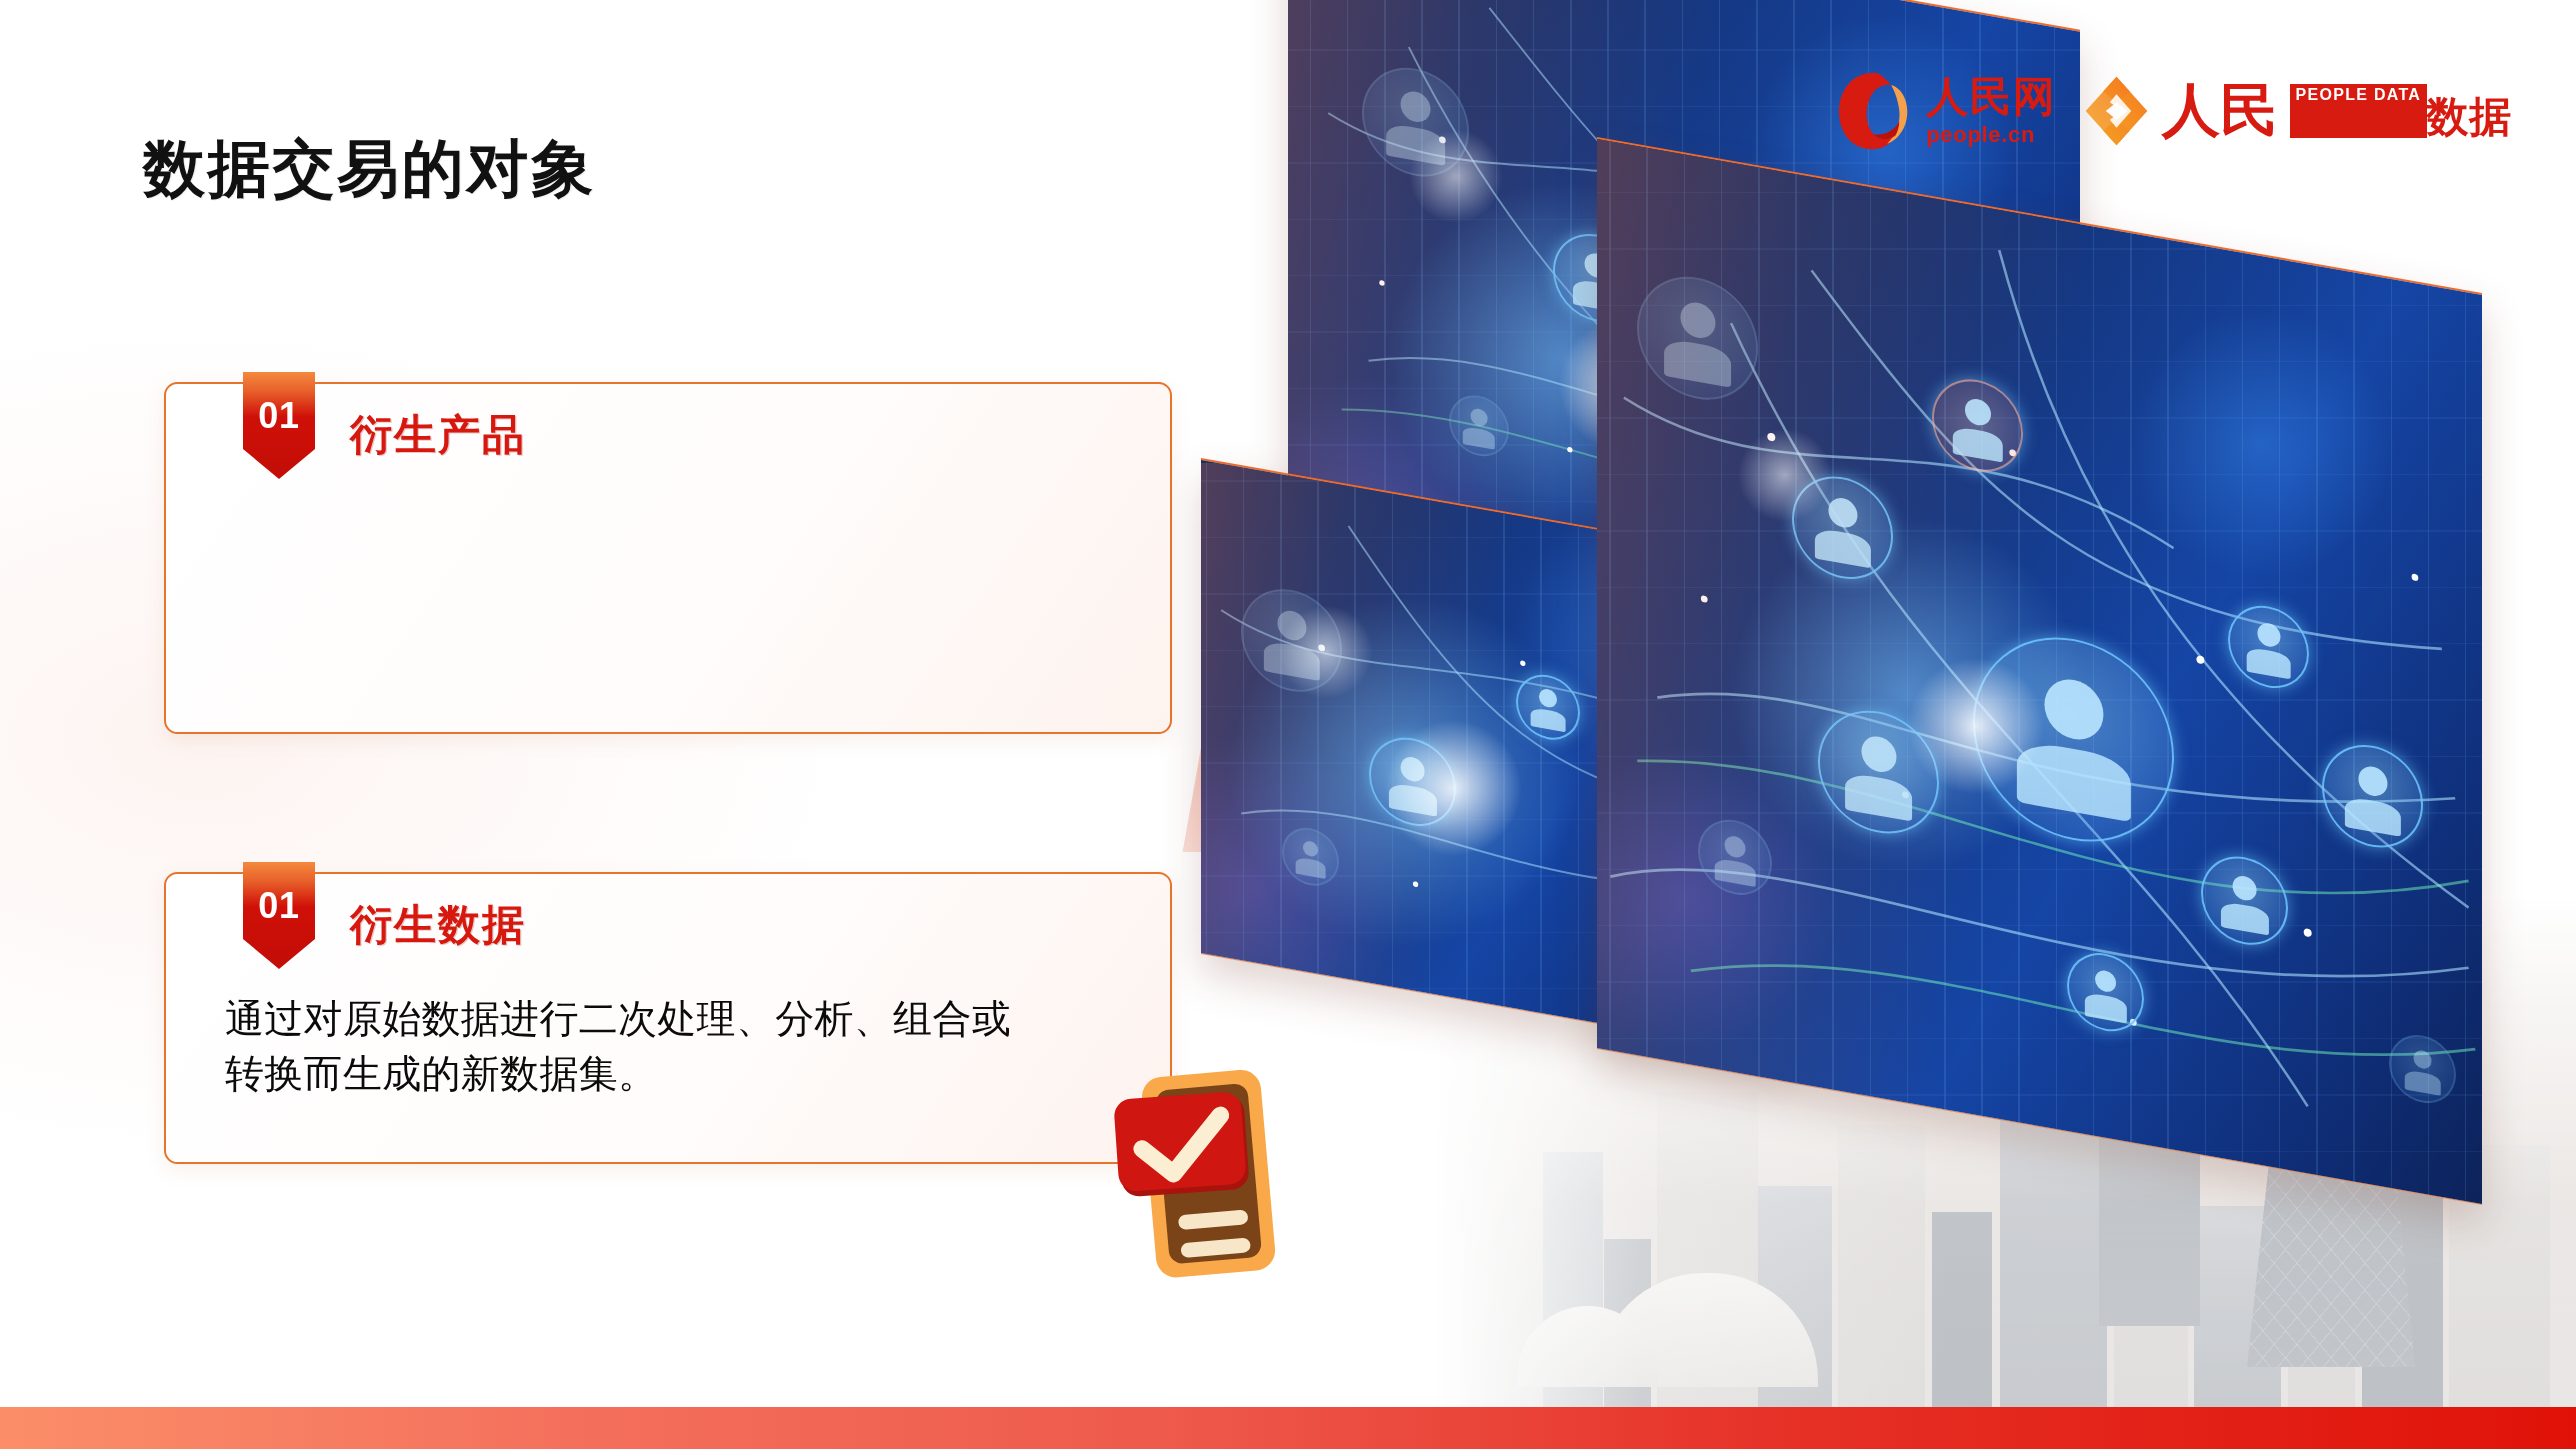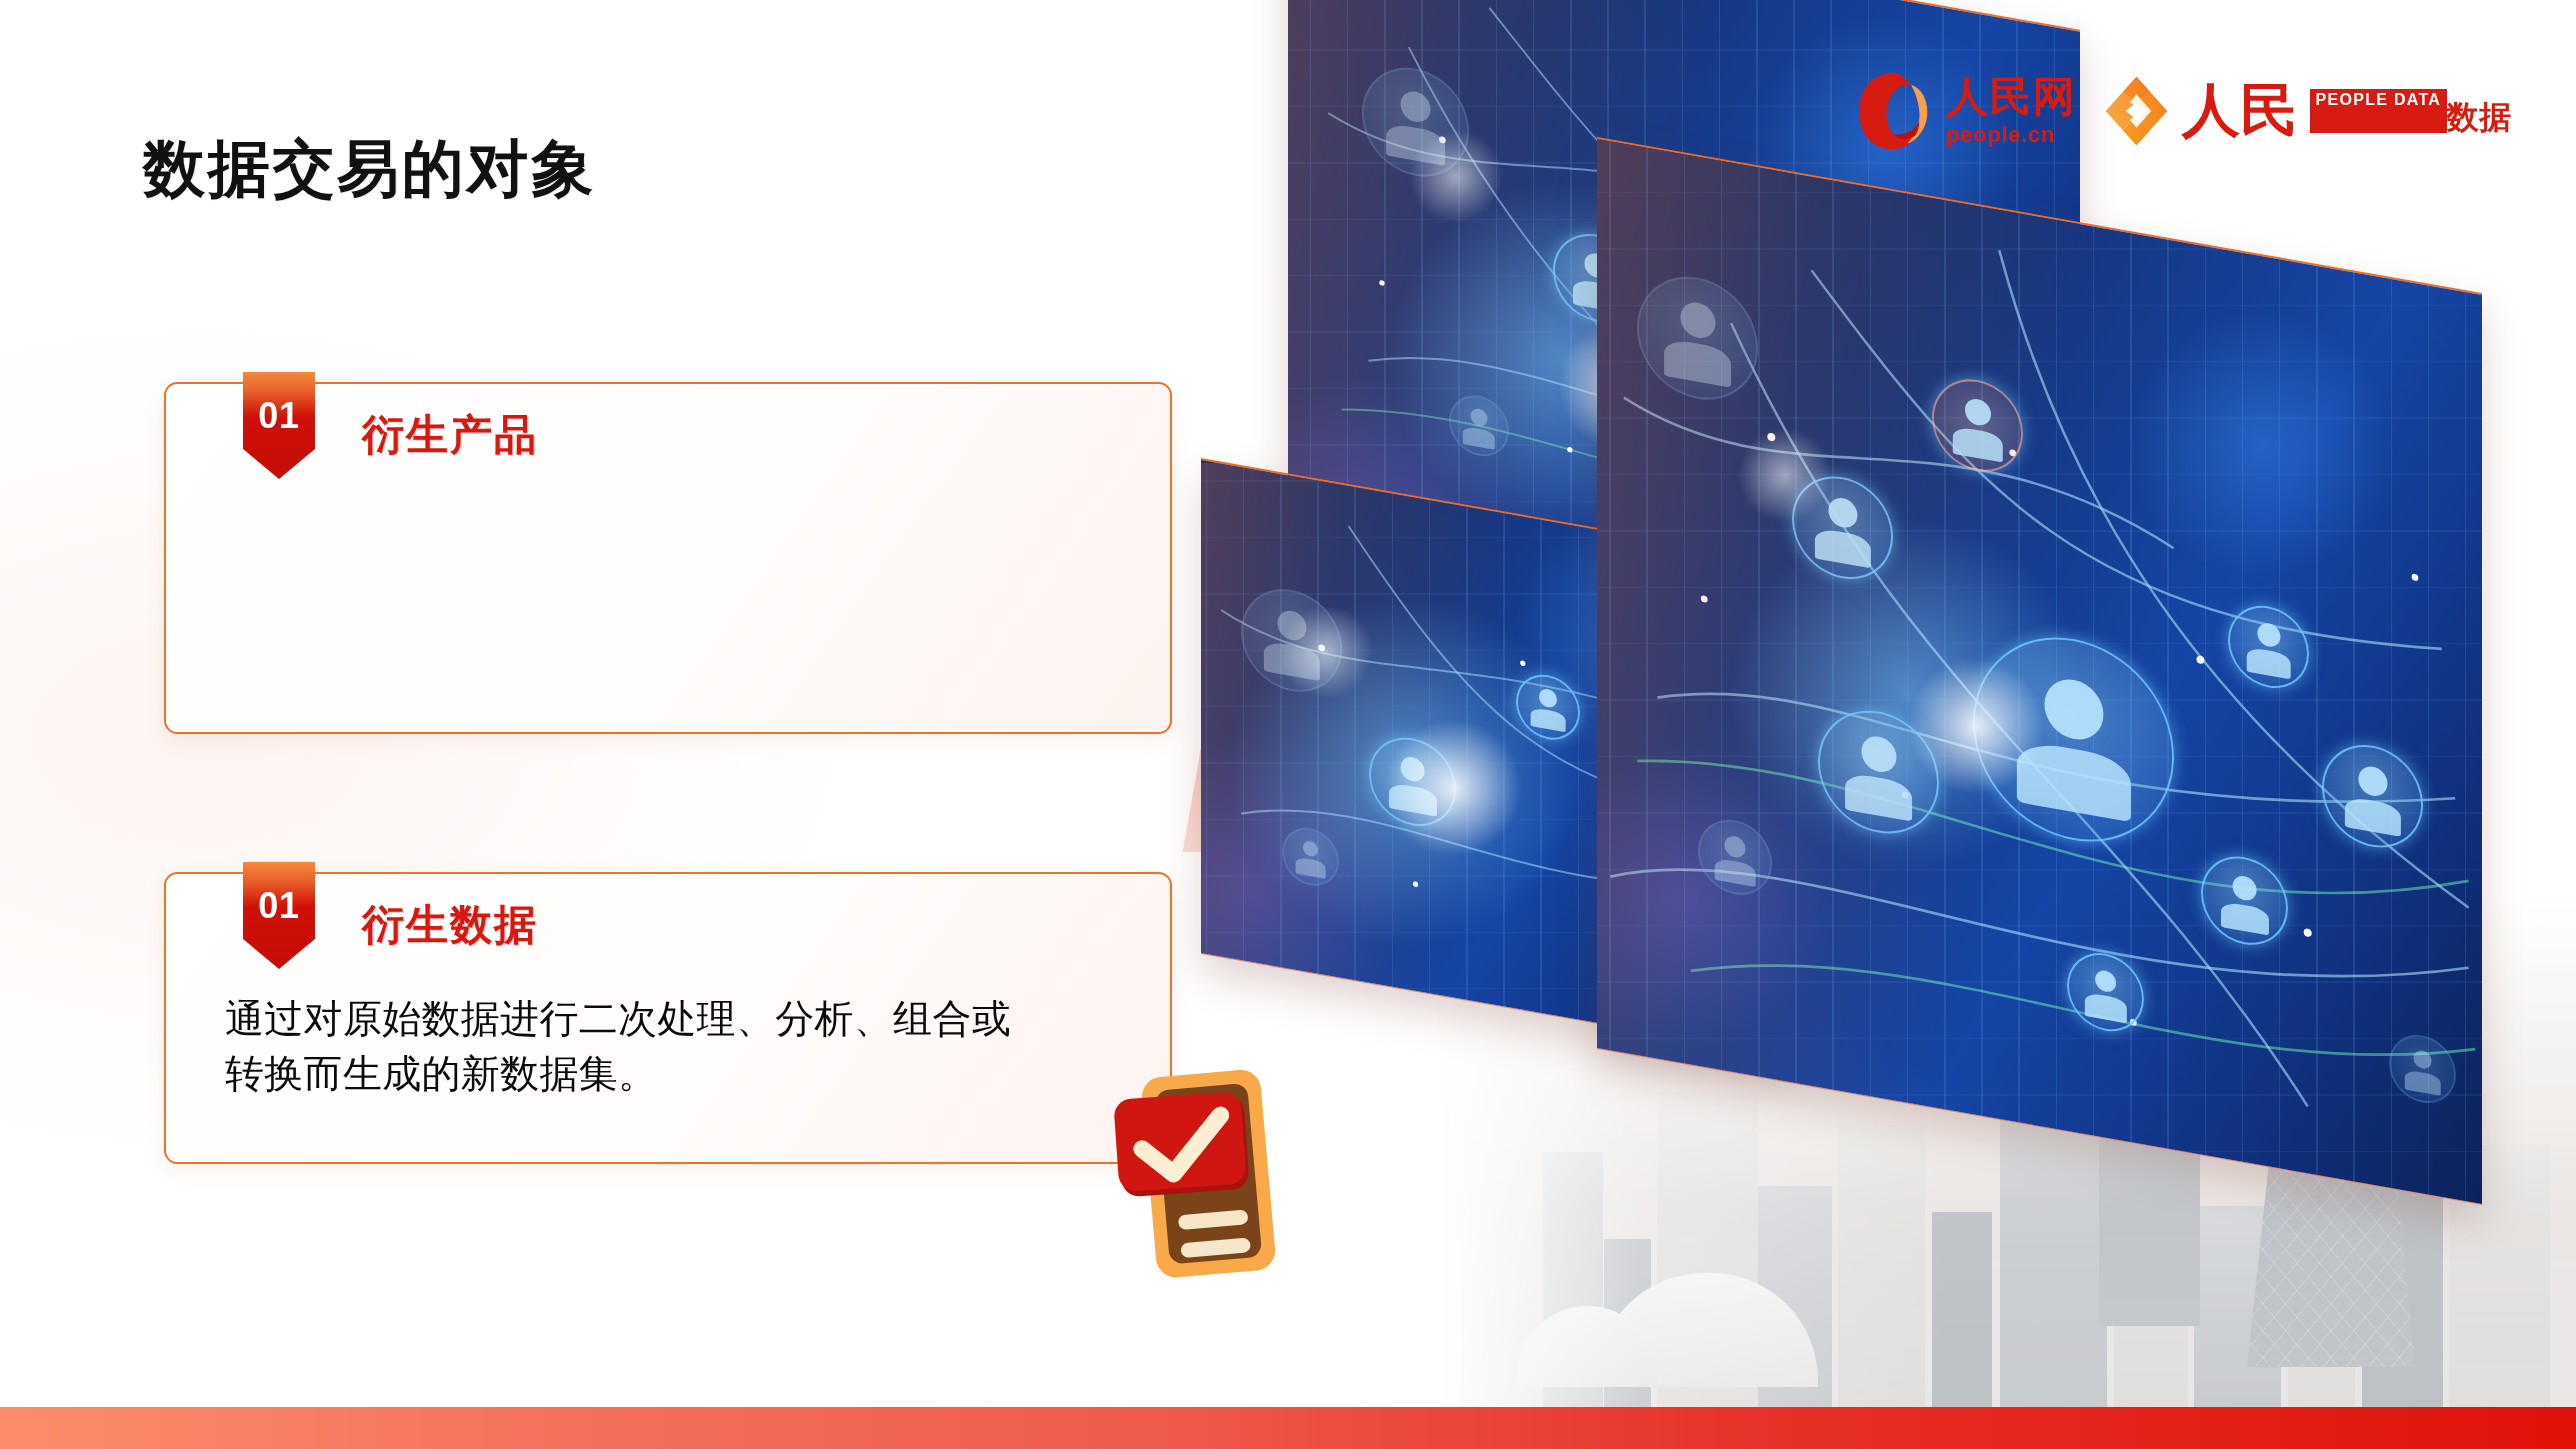--- a/index.html
+++ b/index.html
@@ -191,21 +191,21 @@
     display:flex; align-items:flex-start; justify-content:center;
     box-shadow:2px 4px 9.4px rgba(170,60,30,.35);
   }
   .badge span{
     color:#ffffff; font-size:36px; font-weight:bold;
     margin-top:23px; letter-spacing:0.7px;
     font-family:"Liberation Sans",sans-serif;
   }
 
   .card-title{
-    position:absolute; left:196px; top:23px;
+    position:absolute; left:184px; top:23px;
     font-size:42px; font-weight:bold; color:#d6180e;
     letter-spacing:2px;
     text-shadow:1.3px 1.3px 0 rgba(150,10,5,.22);
   }
 
   .card-body{
     position:absolute; left:39px; right:32px; top:131px;
     font-size:39px; line-height:1.30; color:#0b0b0b;
     letter-spacing:0.3px;
     white-space:pre-line;
@@ -234,21 +234,21 @@
     font-size:58px; font-weight:bold; color:#d81b10;
     font-family:"Liberation Serif",serif; line-height:1; letter-spacing:0;
   }
   .pd-right{ display:flex; flex-direction:row; line-height:1; }
   .pd-en-box{
     background:#d81b10; color:#ffffff;
     font-size:16px; font-weight:bold; letter-spacing:1.3px;
     padding:2.7px 5.4px; text-align:center; width:fit-content;
   }
   .pd-cn{
-    font-size:32px; font-weight:bold; color:#d81b10;
+    font-size:42px; font-weight:bold; color:#d81b10;
     font-family:"Liberation Serif",serif; margin-top:12px; letter-spacing:0.7px;
   }
 </style>
 </head>
 <body>
 
 <div id="slide">
 
   <div id="hero">
 

